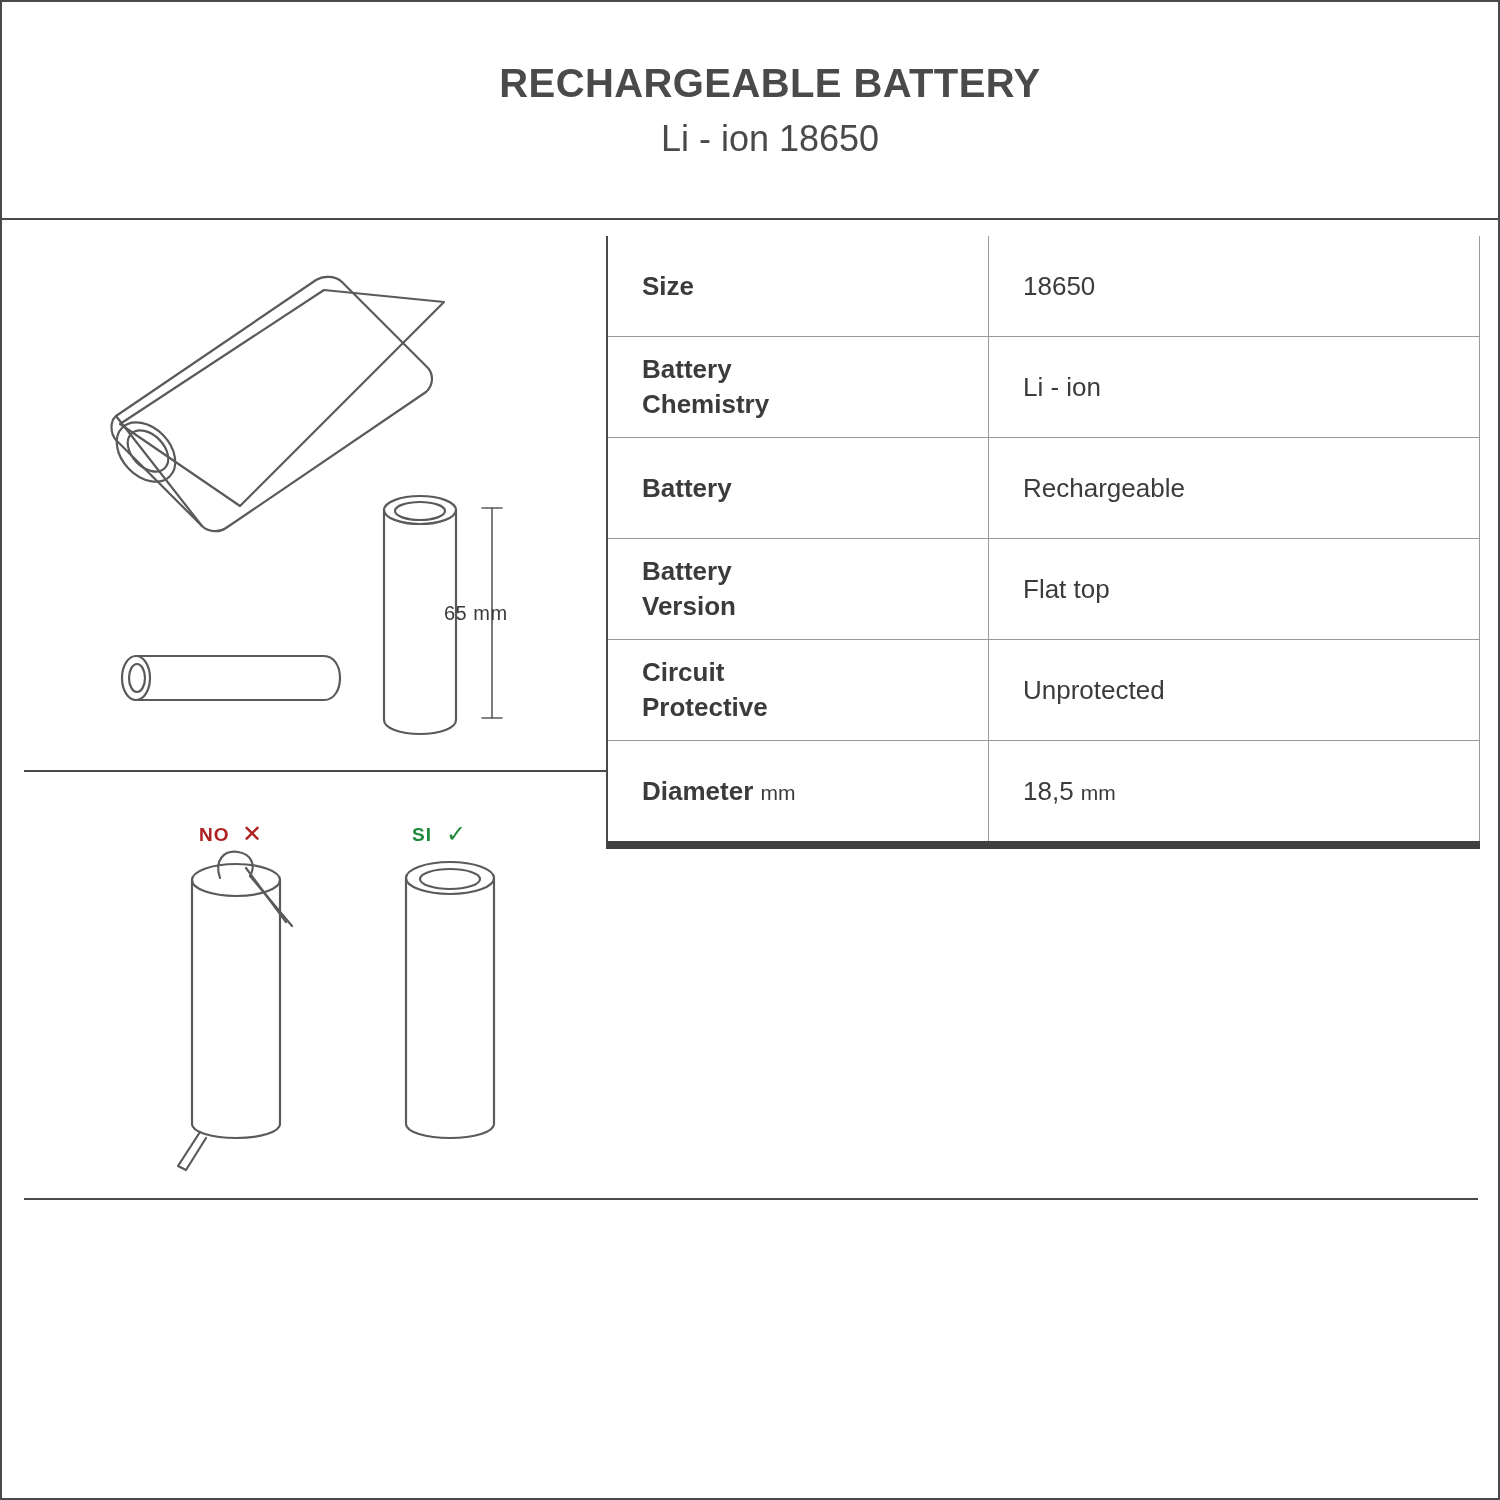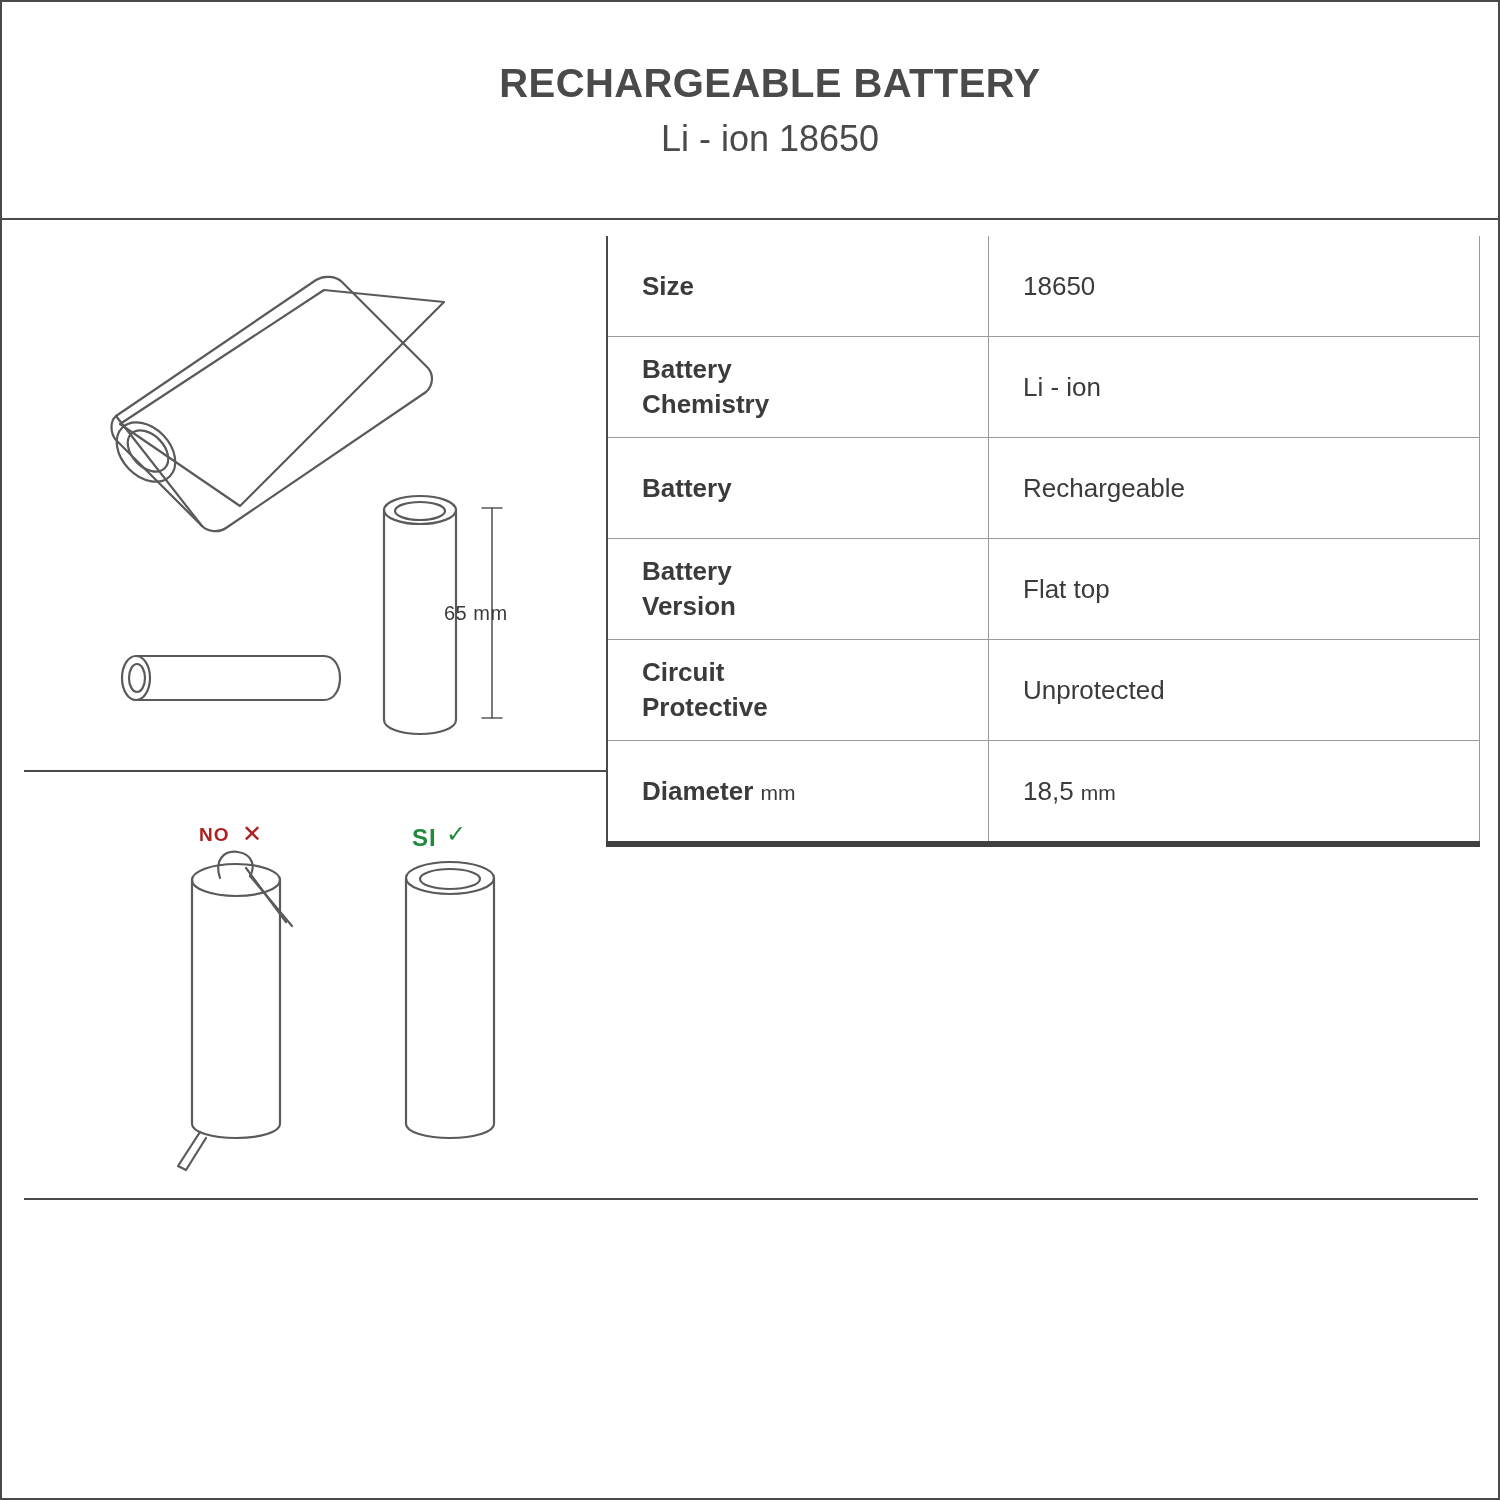--- a/index.html
+++ b/index.html
@@ -96,21 +96,21 @@
     position: absolute;
     left: 218px;
     top: 48px;
     font-size: 24px;
     color: #b02020;
   }
   .si-label {
     position: absolute;
     left: 388px;
     top: 52px;
-    font-size: 24px;
+    font-size: 19px;
     font-weight: bold;
     color: #1f8a3b;
     letter-spacing: 1px;
   }
   .si-mark {
     position: absolute;
     left: 422px;
     top: 48px;
     font-size: 24px;
     color: #1f8a3b;
@@ -140,21 +140,21 @@
     border-left: 2px solid #4a4a4a;
   }
   .spec-table tr td:last-child {
     color: #3b3b3b;
     font-weight: normal;
   }
   .spec-table tr:first-child td {
     border-top: none;
   }
   .spec-table tr:last-child td {
-    border-bottom: 6px solid #404040;
+    border-bottom: 8px solid #404040;
   }
   .unit {
     font-size: 21px;
     font-weight: normal;
   }
   .two-line {
     line-height: 1.35;
   }
 
   

